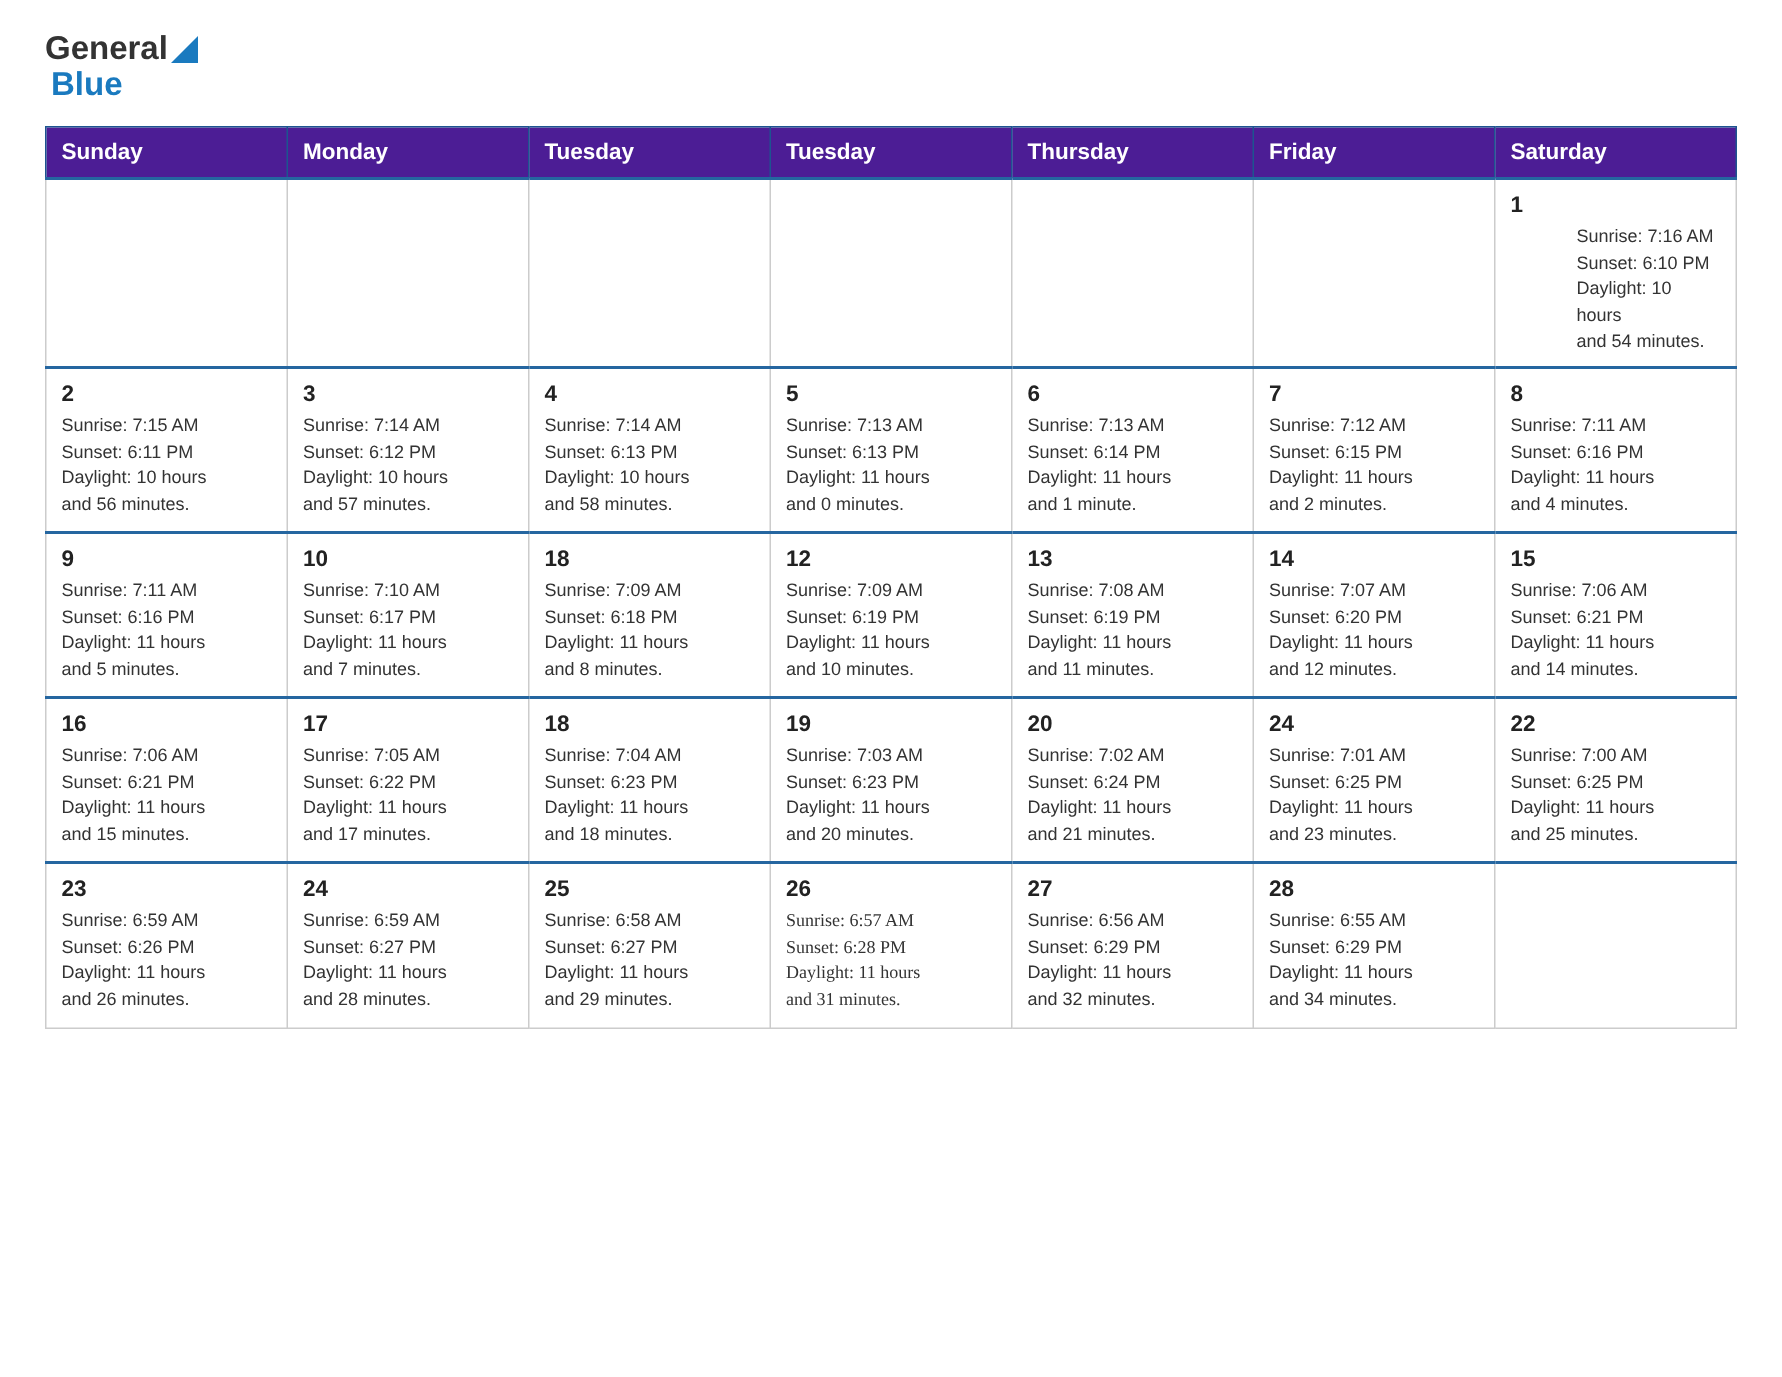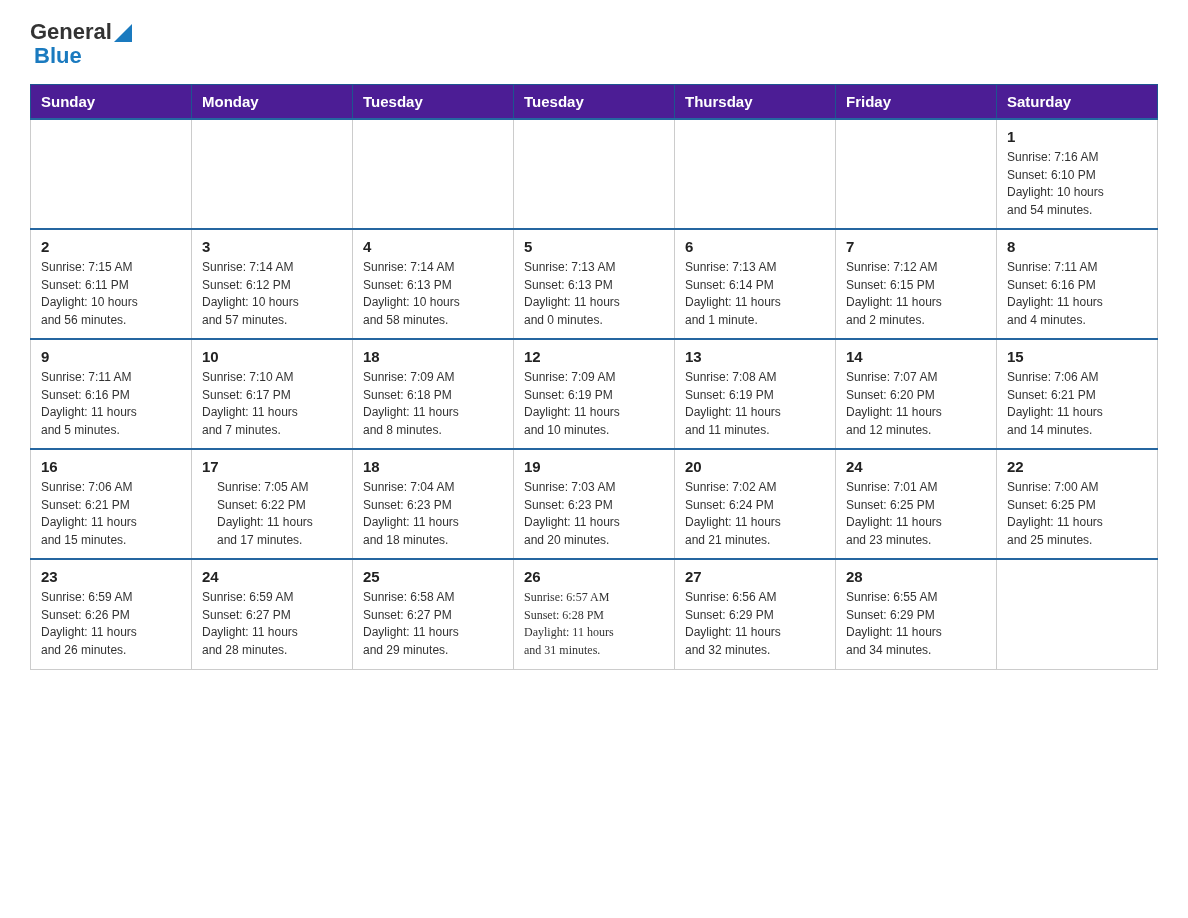--- a/index.html
+++ b/index.html
@@ -118,21 +118,21 @@
   <tbody id="calendar-body">
   <tr class="week-row">
         <td class="empty-cell"></td>
         <td class="empty-cell"></td>
         <td class="empty-cell"></td>
         <td class="empty-cell"></td>
         <td class="empty-cell"></td>
         <td class="empty-cell"></td>
         <td>
           <span class="day-number">1</span>
-          <div class="day-info" style="white-space: pre-line;">Sunrise: 7:16 AM
+          <div class="day-info" style="white-space: pre-line; margin-left: 44px;">Sunrise: 7:16 AM
 Sunset: 6:10 PM
 Daylight: 10 hours
 and 54 minutes.</div>
         </td>
       </tr>
       <tr class="week-row">
         <td>
           <span class="day-number">2</span>
           <div class="day-info" style="white-space: pre-line;">Sunrise: 7:15 AM
 Sunset: 6:11 PM
@@ -236,21 +236,21 @@
       <tr class="week-row">
         <td>
           <span class="day-number">16</span>
           <div class="day-info" style="white-space: pre-line;">Sunrise: 7:06 AM
 Sunset: 6:21 PM
 Daylight: 11 hours
 and 15 minutes.</div>
         </td>
         <td>
           <span class="day-number">17</span>
-          <div class="day-info" style="white-space: pre-line; margin-left: 15px;">Sunrise: 7:05 AM
+          <div class="day-info" style="white-space: pre-line;">Sunrise: 7:05 AM
 Sunset: 6:22 PM
 Daylight: 11 hours
 and 17 minutes.</div>
         </td>
         <td>
           <span class="day-number">18</span>
           <div class="day-info" style="white-space: pre-line;">Sunrise: 7:04 AM
 Sunset: 6:23 PM
 Daylight: 11 hours
 and 18 minutes.</div>

